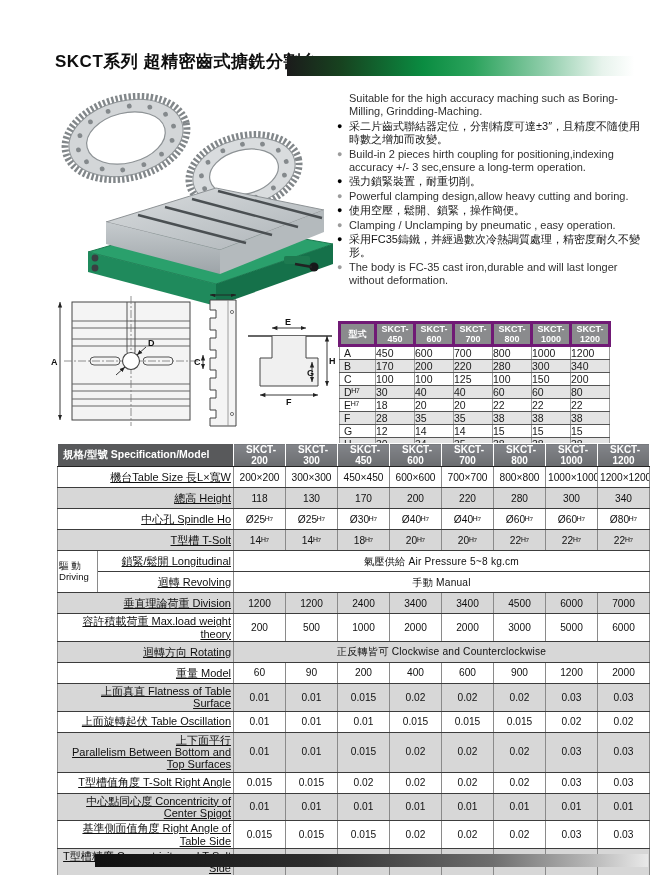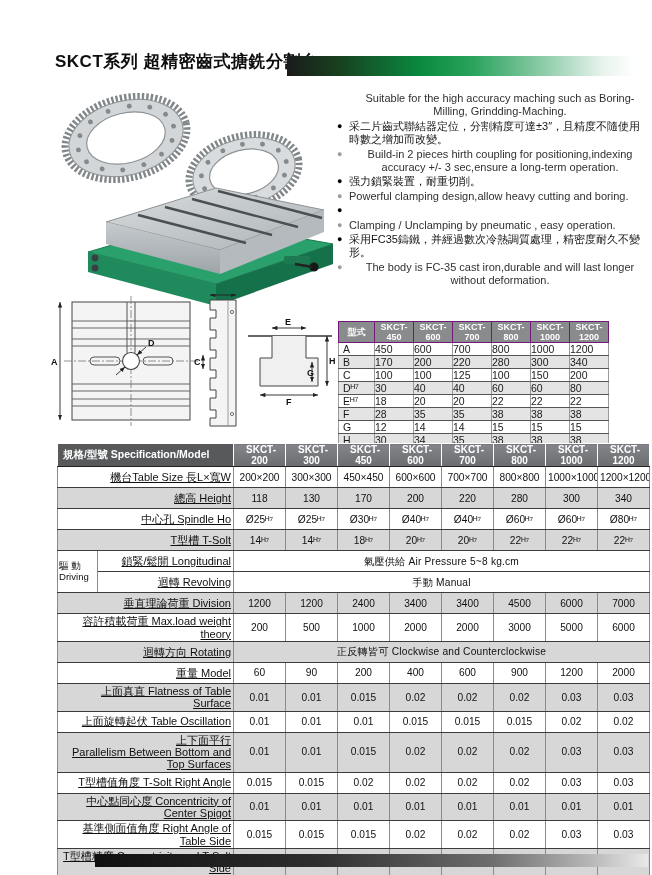--- a/index.html
+++ b/index.html
@@ -17,27 +17,27 @@
   .photos{position:absolute;left:48px;top:84px;width:292px;height:228px;}
 
   
   .desc{position:absolute;left:337px;top:92px;width:314px;}
   .desc-item{display:flex;align-items:flex-start;font-size:11px;line-height:13.4px;margin:0 0 1px 0;}
   .desc-item .bullet{flex:0 0 12px;width:12px;font-size:9px;line-height:13.4px;}
   .bullet.black{color:#000;}
   .bullet.gray{color:#9c9c9c;}
   .bullet.none{visibility:hidden;}
   .desc-item.zh .desc-text{color:#141414;}
-  .desc-item.en .desc-text{color:#303030;text-align:center;}
+  .desc-item.en .desc-text{color:#303030;}
 
   
   .dim-table{position:absolute;left:338px;top:321px;width:270px;border-collapse:collapse;
              table-layout:fixed;font-size:10.5px;border:1px solid #777;}
   .dim-table th{background:#8a8b8d;color:#fff;font-size:9px;font-weight:bold;
-                border:1px solid #701a75;height:16px;padding:0;text-align:center;}
+                border:3px solid #701a75;height:16px;padding:0;text-align:center;}
   .dim-table td{border-left:1px solid #9a9a9a;border-right:1px solid #9a9a9a;
                 border-top:1px solid #555;border-bottom:1px solid #555;
                 height:12px;padding:0;text-align:left;color:#1a1a1a;}
   .dim-table td.lbl{text-align:left;padding-left:4px;}
   .dim-table tr.shade td{background:#e4e4e4;}
 
   
   .drawing{position:absolute;left:50px;top:294px;width:285px;height:150px;}
   .drawing text{font-family:"Liberation Sans","DejaVu Sans",sans-serif;font-size:9px;
                 font-weight:bold;fill:#111;}
@@ -166,20 +166,21 @@
       <div class="desc-item zh">
         <span class="bullet black">●</span>
         <span class="desc-text">强力鎖緊裝置，耐重切削。</span>
       </div>
       <div class="desc-item en">
         <span class="bullet gray">●</span>
         <span class="desc-text">Powerful clamping design,allow heavy cutting and boring.</span>
       </div>
       <div class="desc-item zh">
         <span class="bullet black">●</span>
+        <span class="desc-text">使用空壓，鬆開、鎖緊，操作簡便。</span>
       </div>
       <div class="desc-item en">
         <span class="bullet gray">●</span>
         <span class="desc-text">Clamping / Unclamping by pneumatic , easy operation.</span>
       </div>
       <div class="desc-item zh">
         <span class="bullet black">●</span>
         <span class="desc-text">采用FC35鑄鐵，并經過數次冷熱調質處理，精密度耐久不變形。</span>
       </div>
       <div class="desc-item en">

